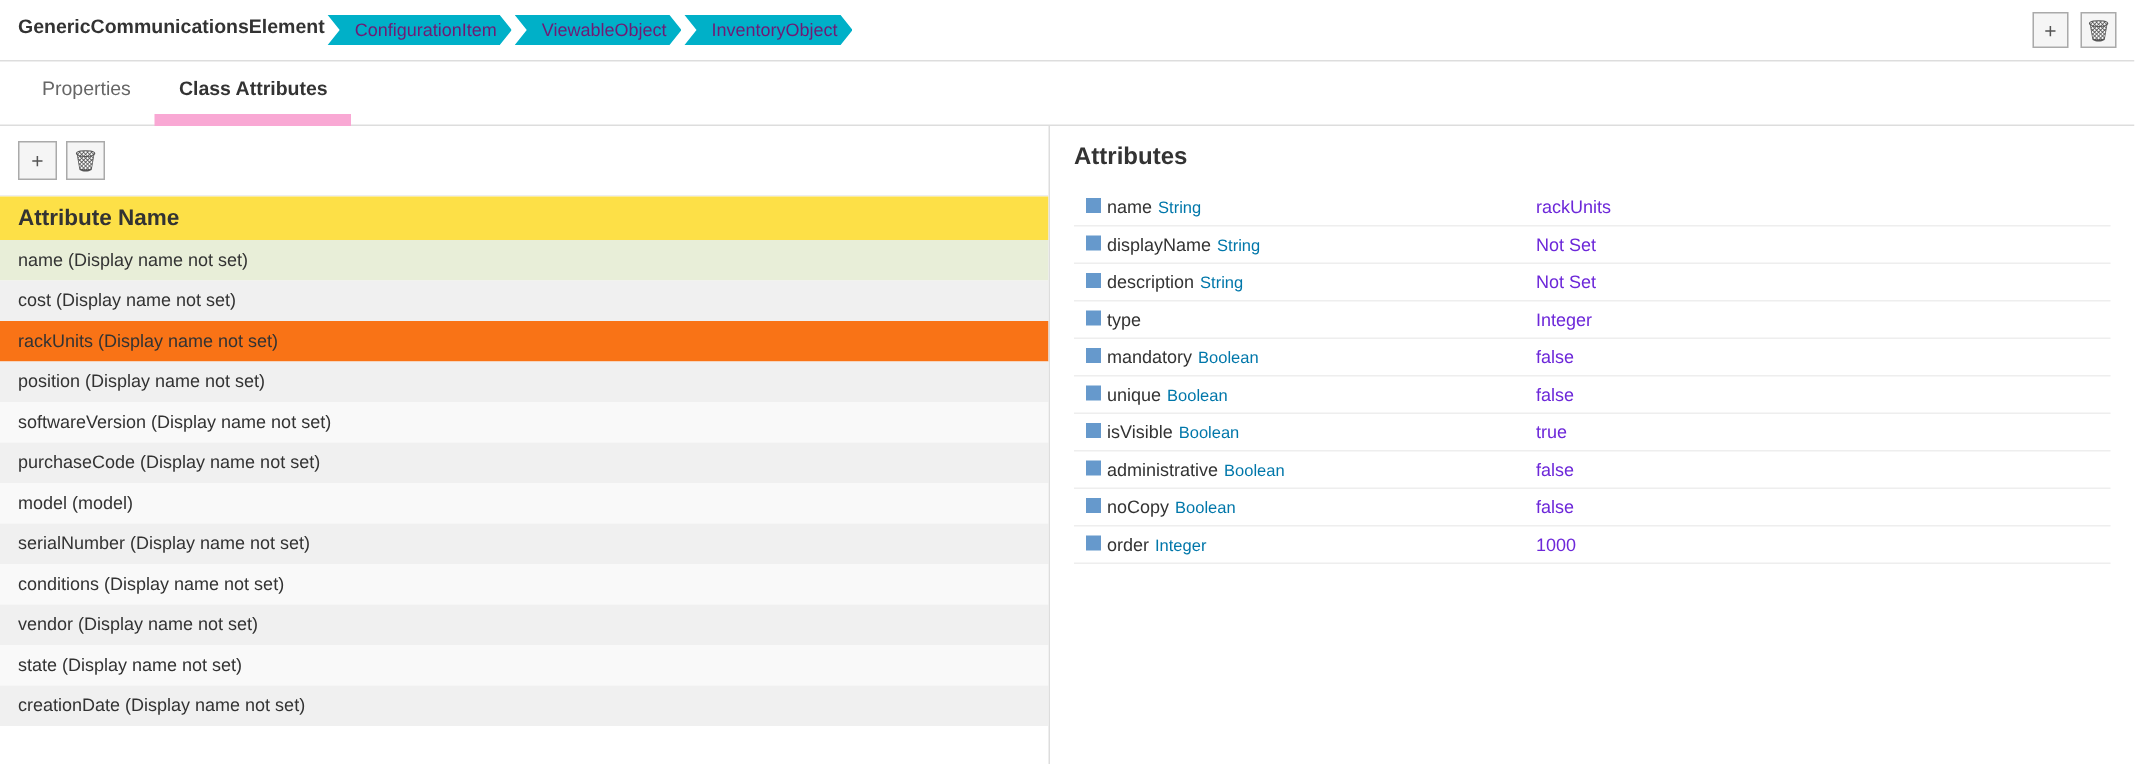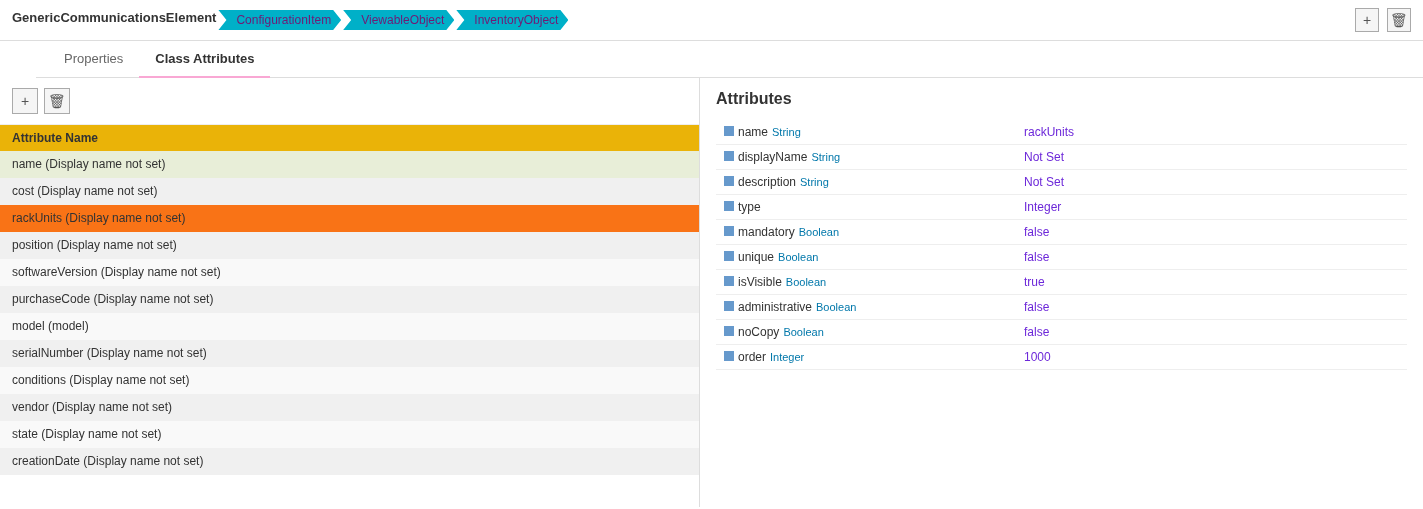--- a/index.html
+++ b/index.html
@@ -52,34 +52,33 @@
       justify-content: center;
       font-size: 14px;
       color: #555;
     }
 
     
     .tabs {
       display: flex;
       border-bottom: 1px solid #ddd;
       padding: 0 12px;
-      margin-left: 36px;
     }
     .tab {
       padding: 10px 16px;
       cursor: pointer;
       font-size: 13px;
       color: #666;
       border-bottom: 2px solid transparent;
       margin-bottom: -1px;
     }
     .tab.active {
       color: #333;
       font-weight: bold;
-      border-bottom: 2px solid #f9a8d4;
+      border-bottom: 8px solid #f9a8d4;
     }
 
     
     .main-content {
       display: flex;
       height: calc(509px - 80px);
     }
 
     
     .left-panel {
@@ -102,23 +101,23 @@
       display: flex;
       align-items: center;
       justify-content: center;
       font-size: 14px;
       color: #555;
     }
 
     .attr-list-header {
       padding: 6px 12px;
       font-weight: bold;
-      font-size: 12px;
-      color: #333;
-      background: #eab308;
+      font-size: 15px;
+      color: #333;
+      background: #fde047;
     }
     .attr-list-item {
       padding: 6px 12px;
       font-size: 12px;
       cursor: pointer;
       border-bottom: 1px solid transparent;
     }
     .attr-list-item:nth-child(odd) { background: #f9f9f9; }
     .attr-list-item:nth-child(even) { background: #f0f0f0; }
     .attr-list-item.selected-green { background: #e8eed8; }

